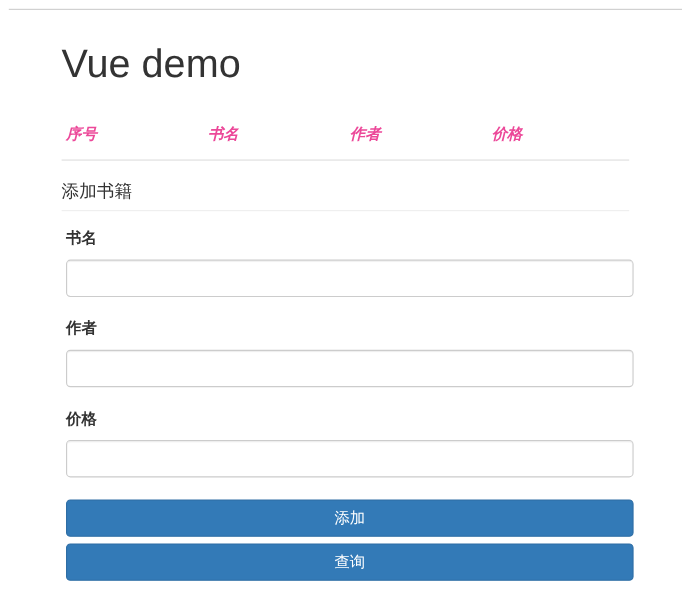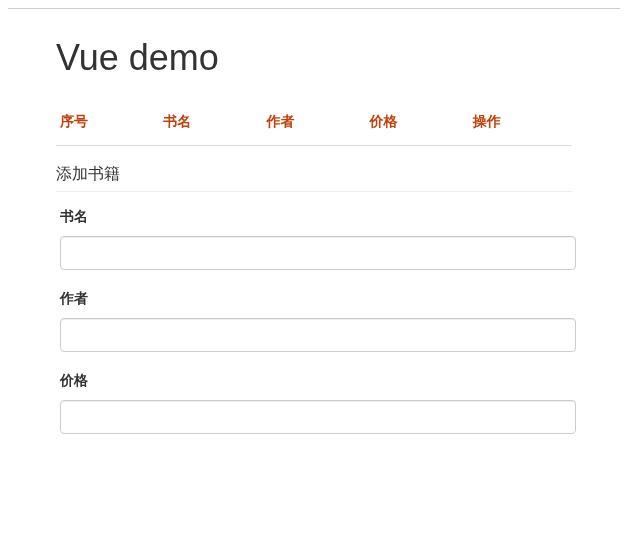--- a/index.html
+++ b/index.html
@@ -26,21 +26,22 @@
     .table-header {
       display: flex;
       padding: 10px 0;
       border-bottom: 1px solid #ddd;
       margin-bottom: 18px;
     }
     .table-header-cell {
       flex: 1;
       font-size: 14px;
       font-weight: 700;
-      color: #c2410c;
+      color: #ec4899;
+      font-style: italic;
     }
     .sub-title {
       font-size: 16px;
       font-weight: 400;
       color: #333;
       margin-bottom: 10px;
       padding-bottom: 6px;
       border-bottom: 1px solid #eee;
     }
     .form-group {
@@ -88,33 +89,36 @@
 <body>
 
 <div class="container">
   <h1 class="page-title">Vue demo</h1>
 
   <div class="table-header">
     <div class="table-header-cell">序号</div>
     <div class="table-header-cell">书名</div>
     <div class="table-header-cell">作者</div>
     <div class="table-header-cell">价格</div>
-    <div class="table-header-cell">操作</div>
   </div>
 
   <h2 class="sub-title">添加书籍</h2>
 
   <div class="form-group">
     <label class="form-label">书名</label>
     <input type="text" class="form-input" value="" style="">
   </div>
 
   <div class="form-group">
     <label class="form-label">作者</label>
     <input type="text" class="form-input" value="" style="">
   </div>
 
   <div class="form-group">
     <label class="form-label">价格</label>
     <input type="text" class="form-input" value="" style="">
   </div>
 
+  <div class="btn-group">
+    <button class="btn">添加</button>
+    <button class="btn">查询</button>
+  </div>
 </div>
 
 </body></html>

